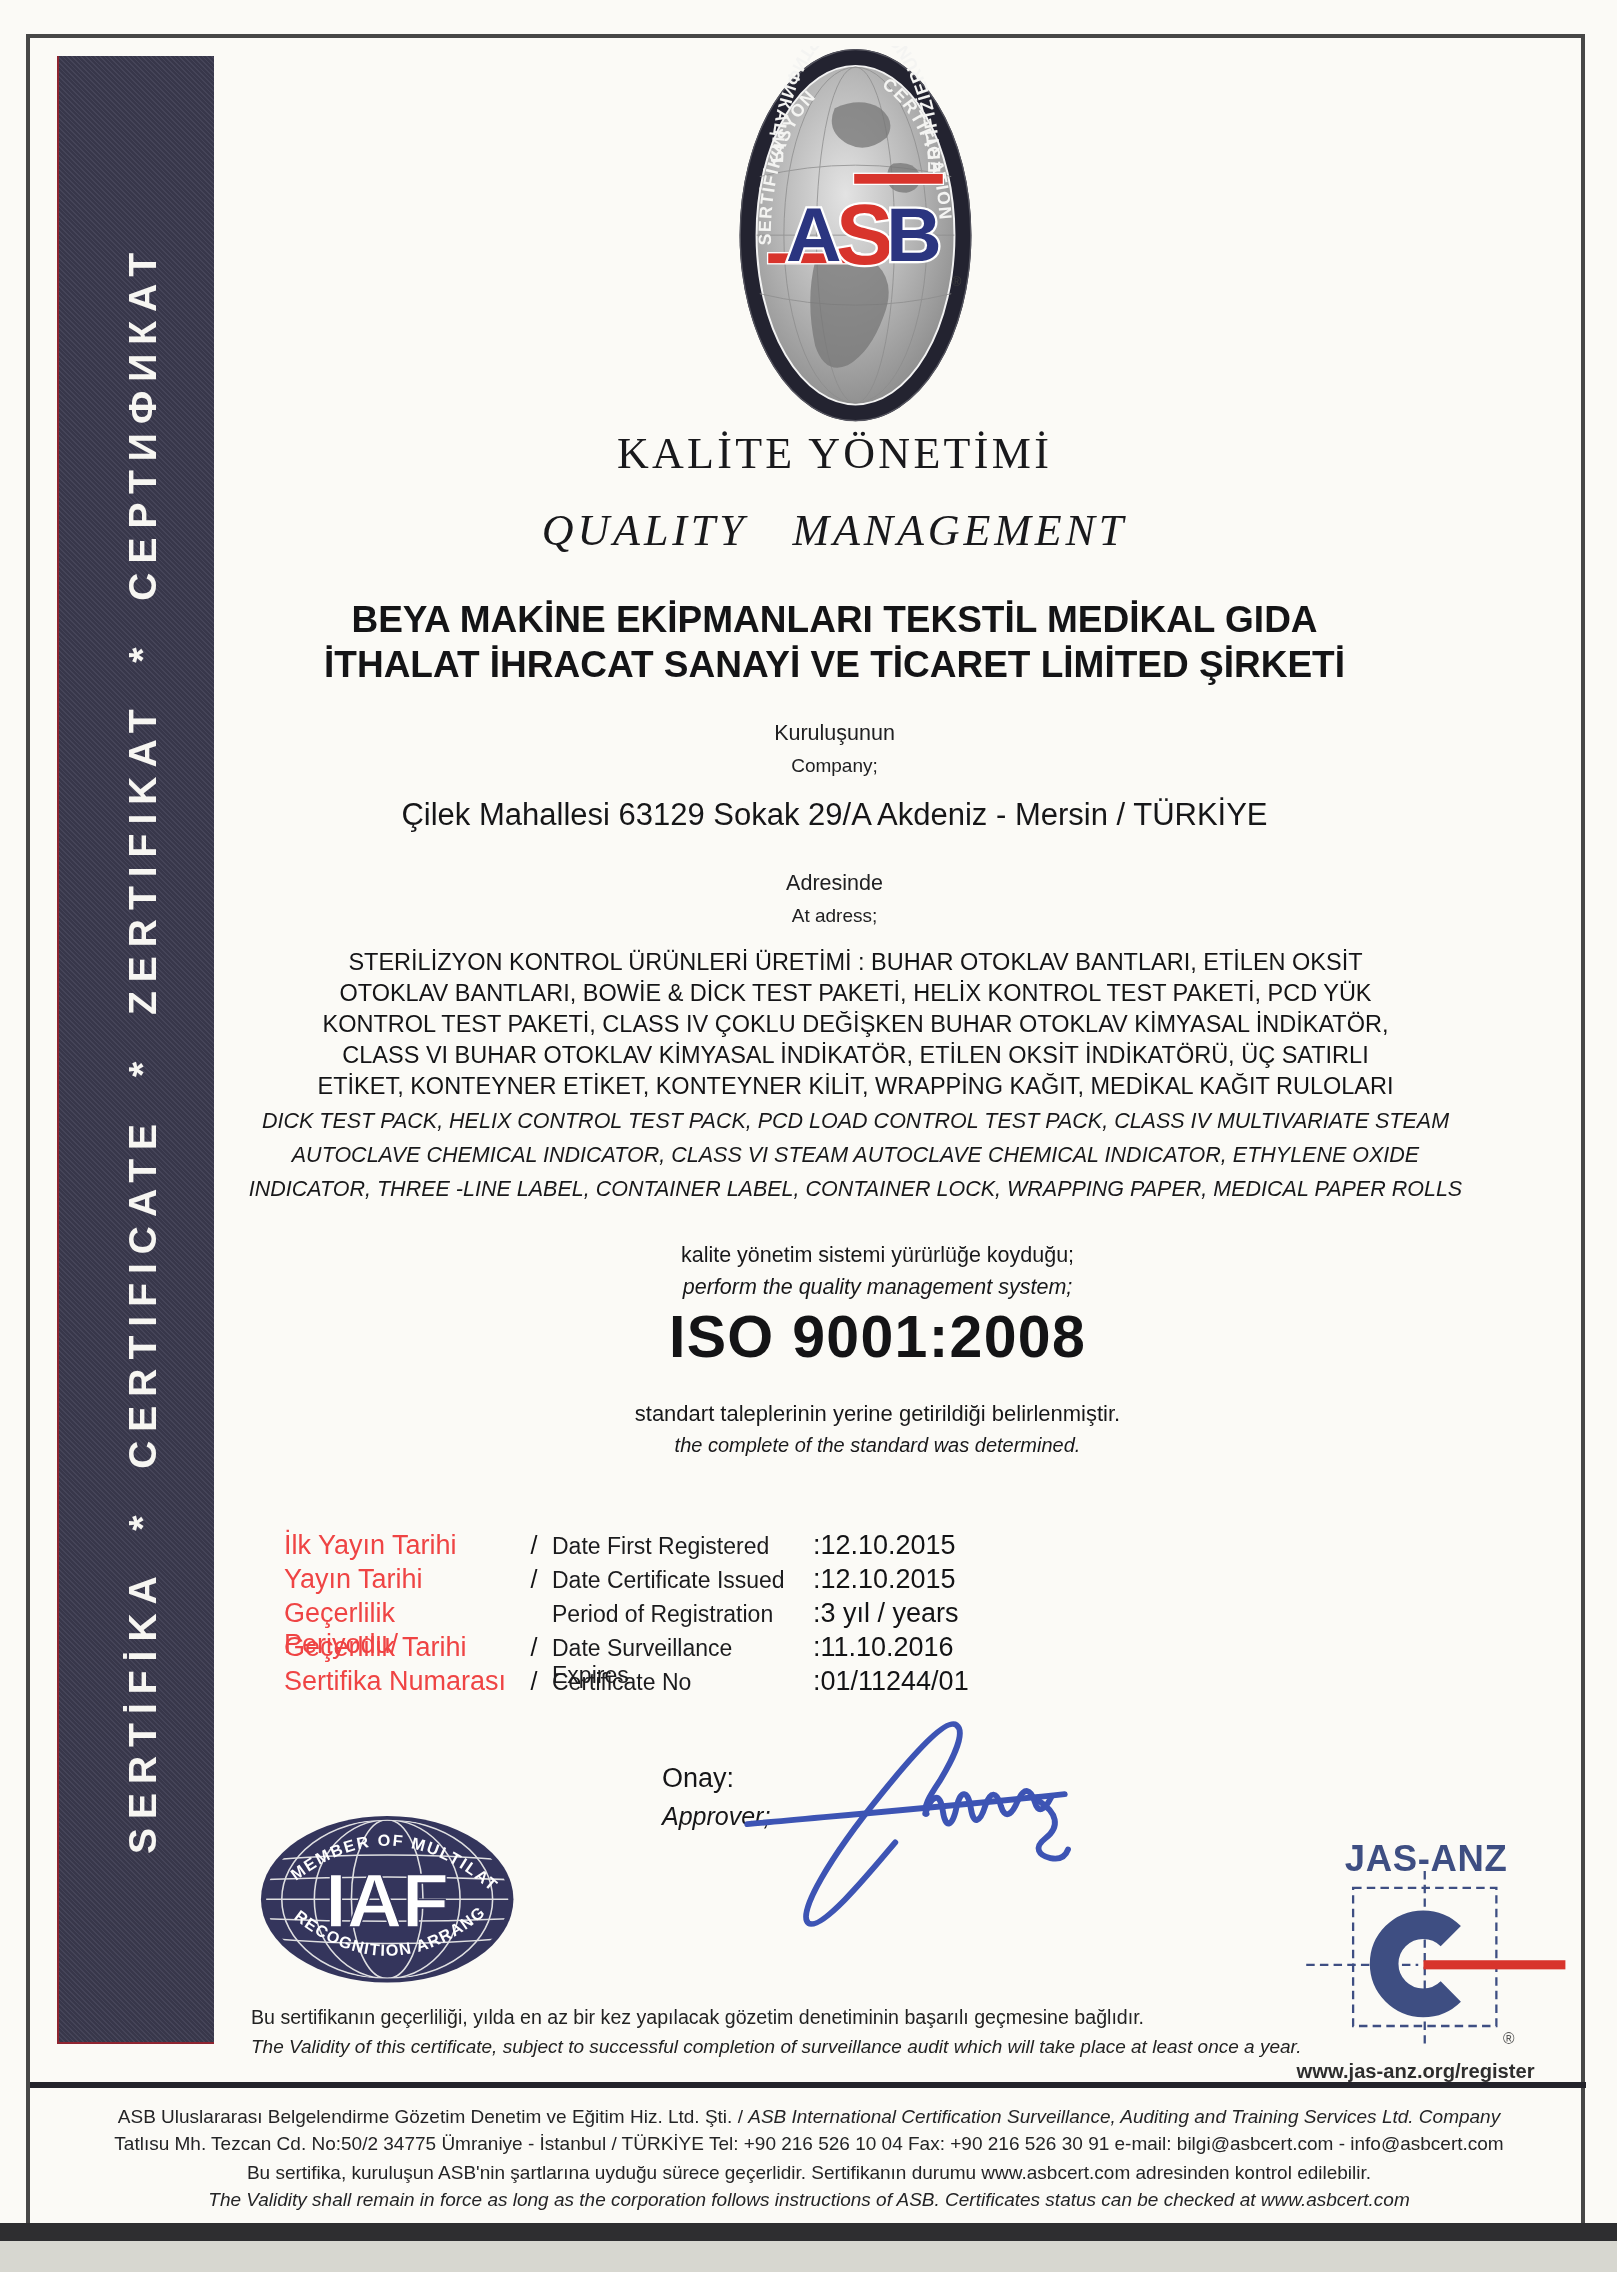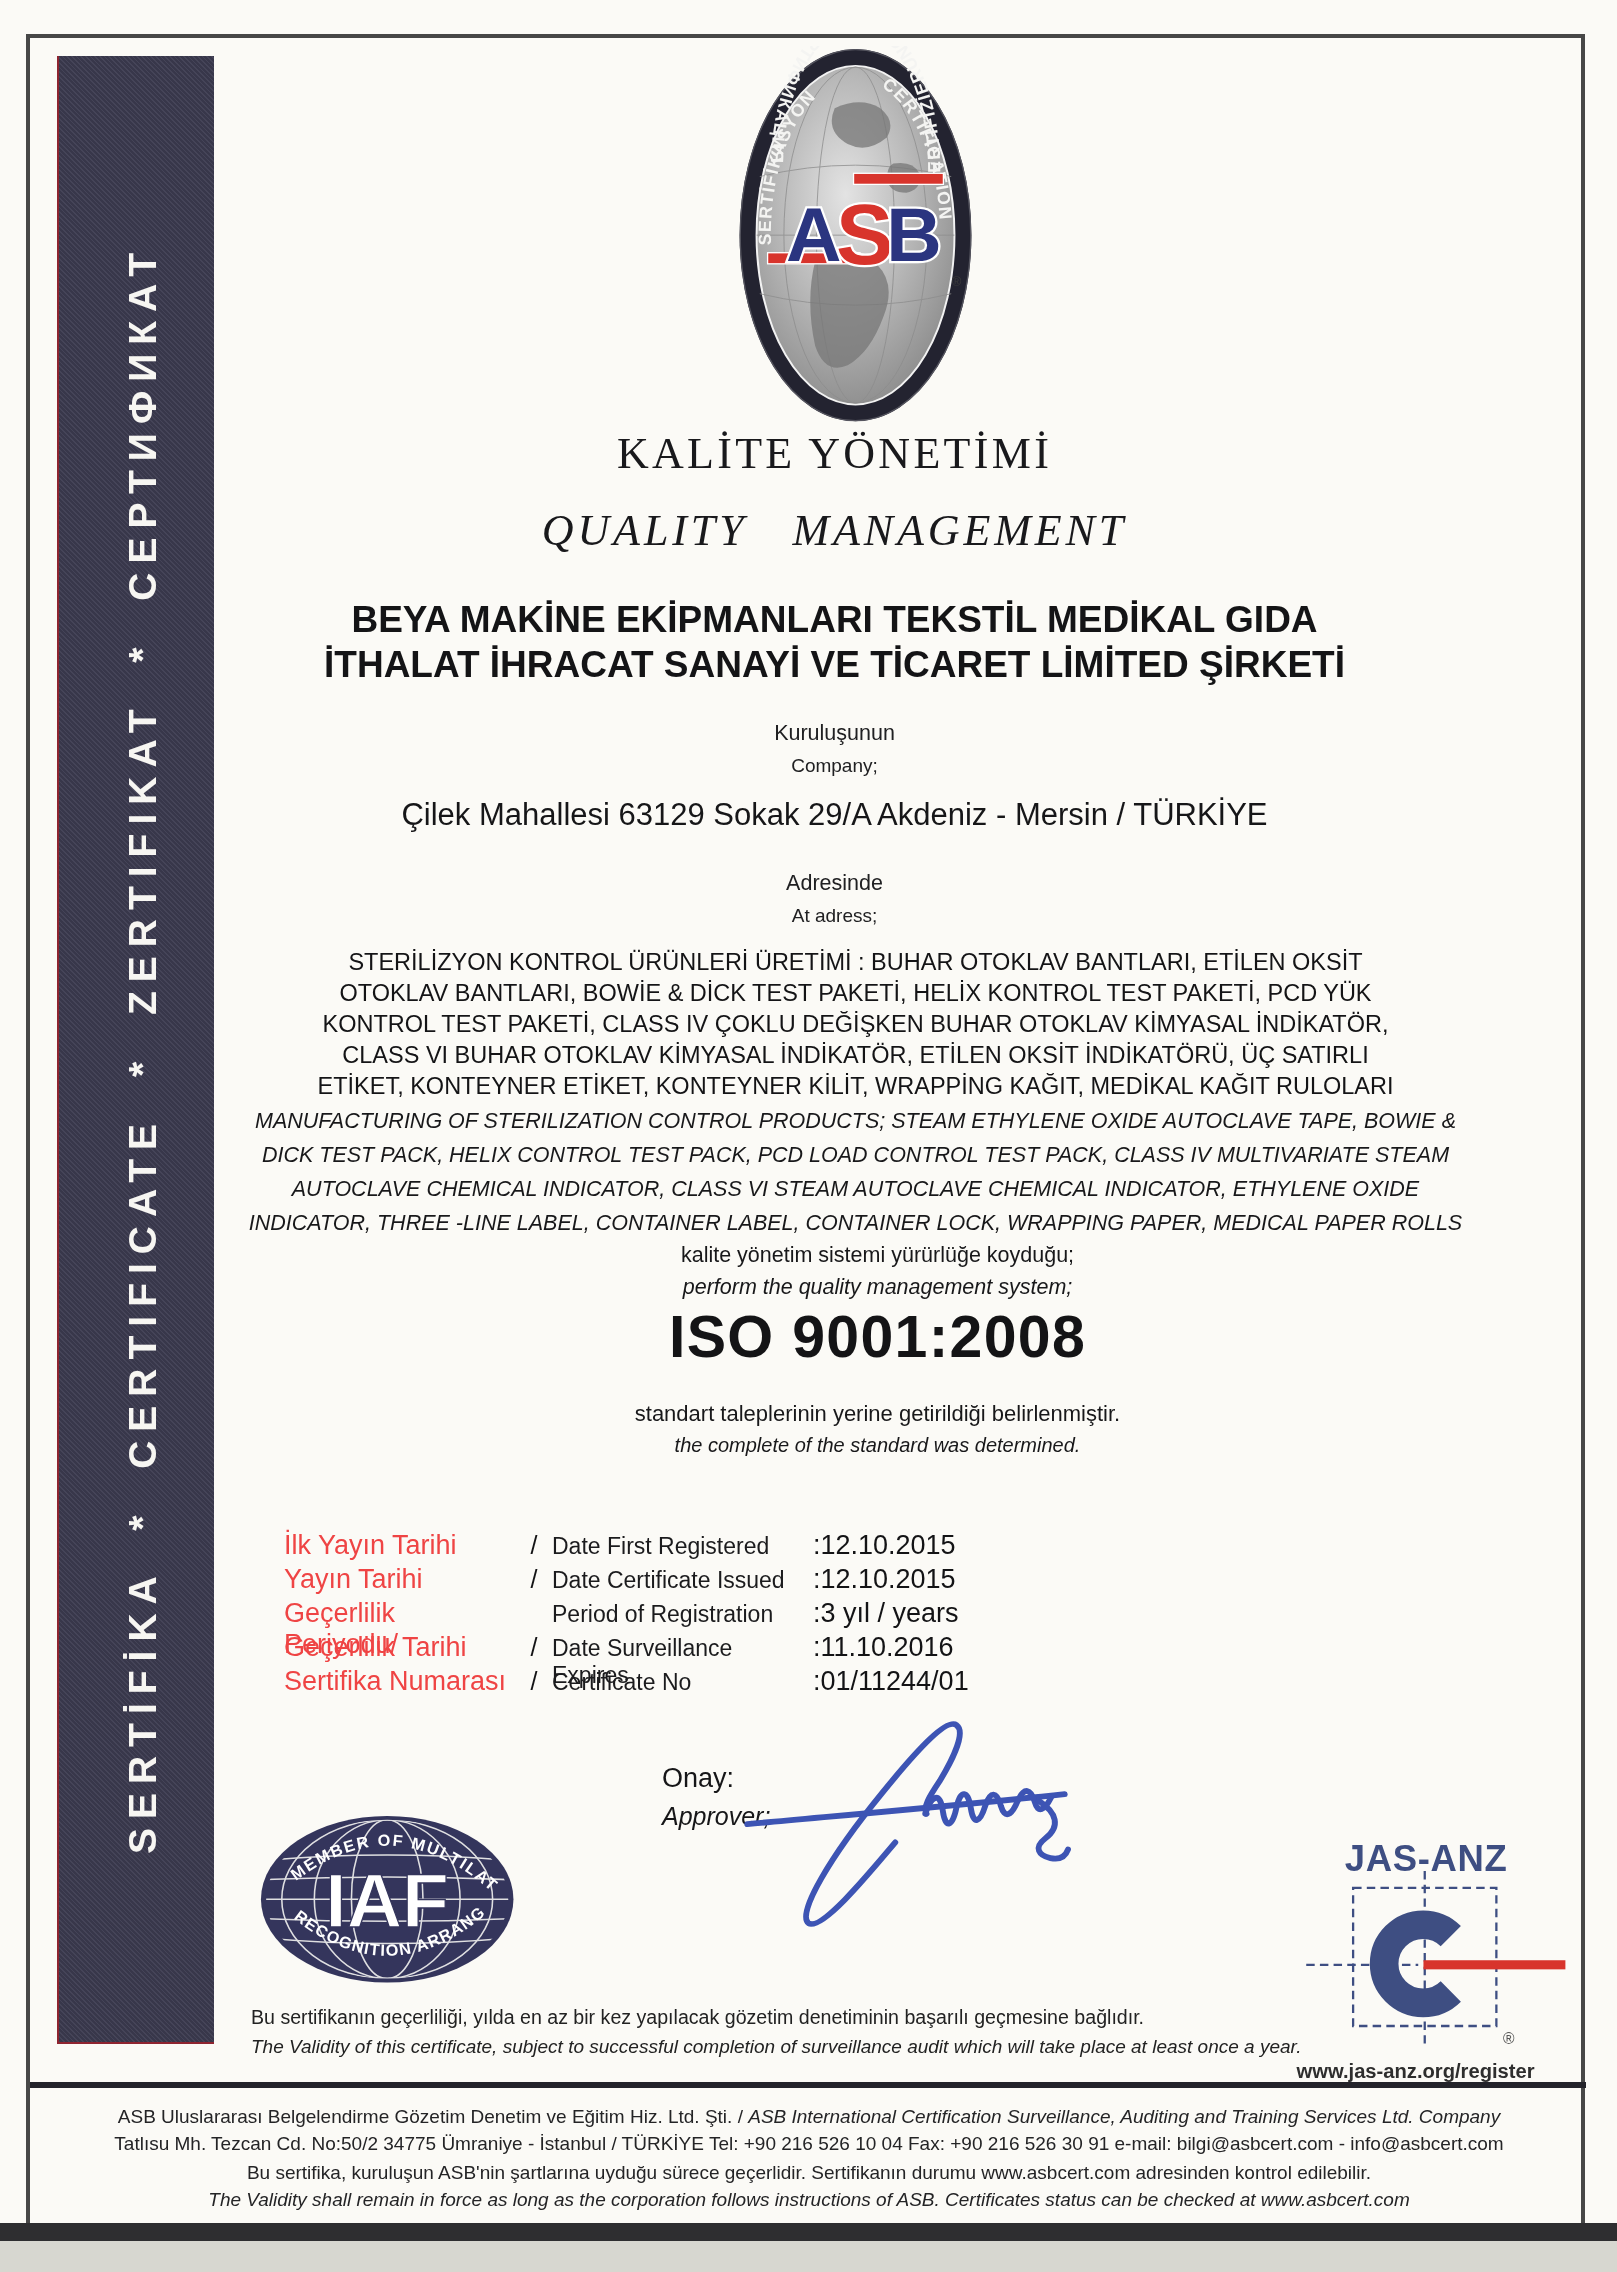--- a/index.html
+++ b/index.html
@@ -124,21 +124,20 @@
 <div class="abs hdr-block center cap-sm" style="top:905px;">At adress;</div>
 
 <div class="abs scope-block center scope-tr" style="top:947px;">
   <div>STERİLİZYON KONTROL ÜRÜNLERİ ÜRETİMİ : BUHAR OTOKLAV BANTLARI, ETİLEN OKSİT</div>
   <div>OTOKLAV BANTLARI, BOWİE &amp; DİCK  TEST PAKETİ, HELİX KONTROL TEST PAKETİ, PCD YÜK</div>
   <div>KONTROL TEST PAKETİ, CLASS IV ÇOKLU DEĞİŞKEN BUHAR OTOKLAV KİMYASAL İNDİKATÖR,</div>
   <div>CLASS VI BUHAR OTOKLAV KİMYASAL İNDİKATÖR, ETİLEN OKSİT İNDİKATÖRÜ, ÜÇ SATIRLI</div>
   <div>ETİKET, KONTEYNER ETİKET, KONTEYNER KİLİT, WRAPPİNG KAĞIT, MEDİKAL KAĞIT RULOLARI</div>
 </div>
 <div class="abs scope-block center scope-en" style="top:1104px;">
-  <div>MANUFACTURING OF STERILIZATION CONTROL PRODUCTS; STEAM ETHYLENE OXIDE AUTOCLAVE TAPE, BOWIE &amp;</div>
   <div>DICK TEST PACK, HELIX CONTROL TEST PACK, PCD LOAD CONTROL TEST PACK, CLASS IV MULTIVARIATE STEAM</div>
   <div>AUTOCLAVE CHEMICAL INDICATOR, CLASS VI STEAM AUTOCLAVE CHEMICAL INDICATOR, ETHYLENE OXIDE</div>
   <div>INDICATOR, THREE -LINE LABEL, CONTAINER LABEL, CONTAINER LOCK, WRAPPING PAPER, MEDICAL PAPER ROLLS</div>
 </div>
 
 <div class="abs mid-block center perform" style="top:1243px;">kalite yönetim sistemi yürürlüğe koyduğu;</div>
 <div class="abs mid-block center perform" style="top:1275px;font-style:italic;">perform the quality management system;</div>
 
 <div class="abs mid-block center iso" style="top:1303px;">ISO 9001:2008</div>
 

